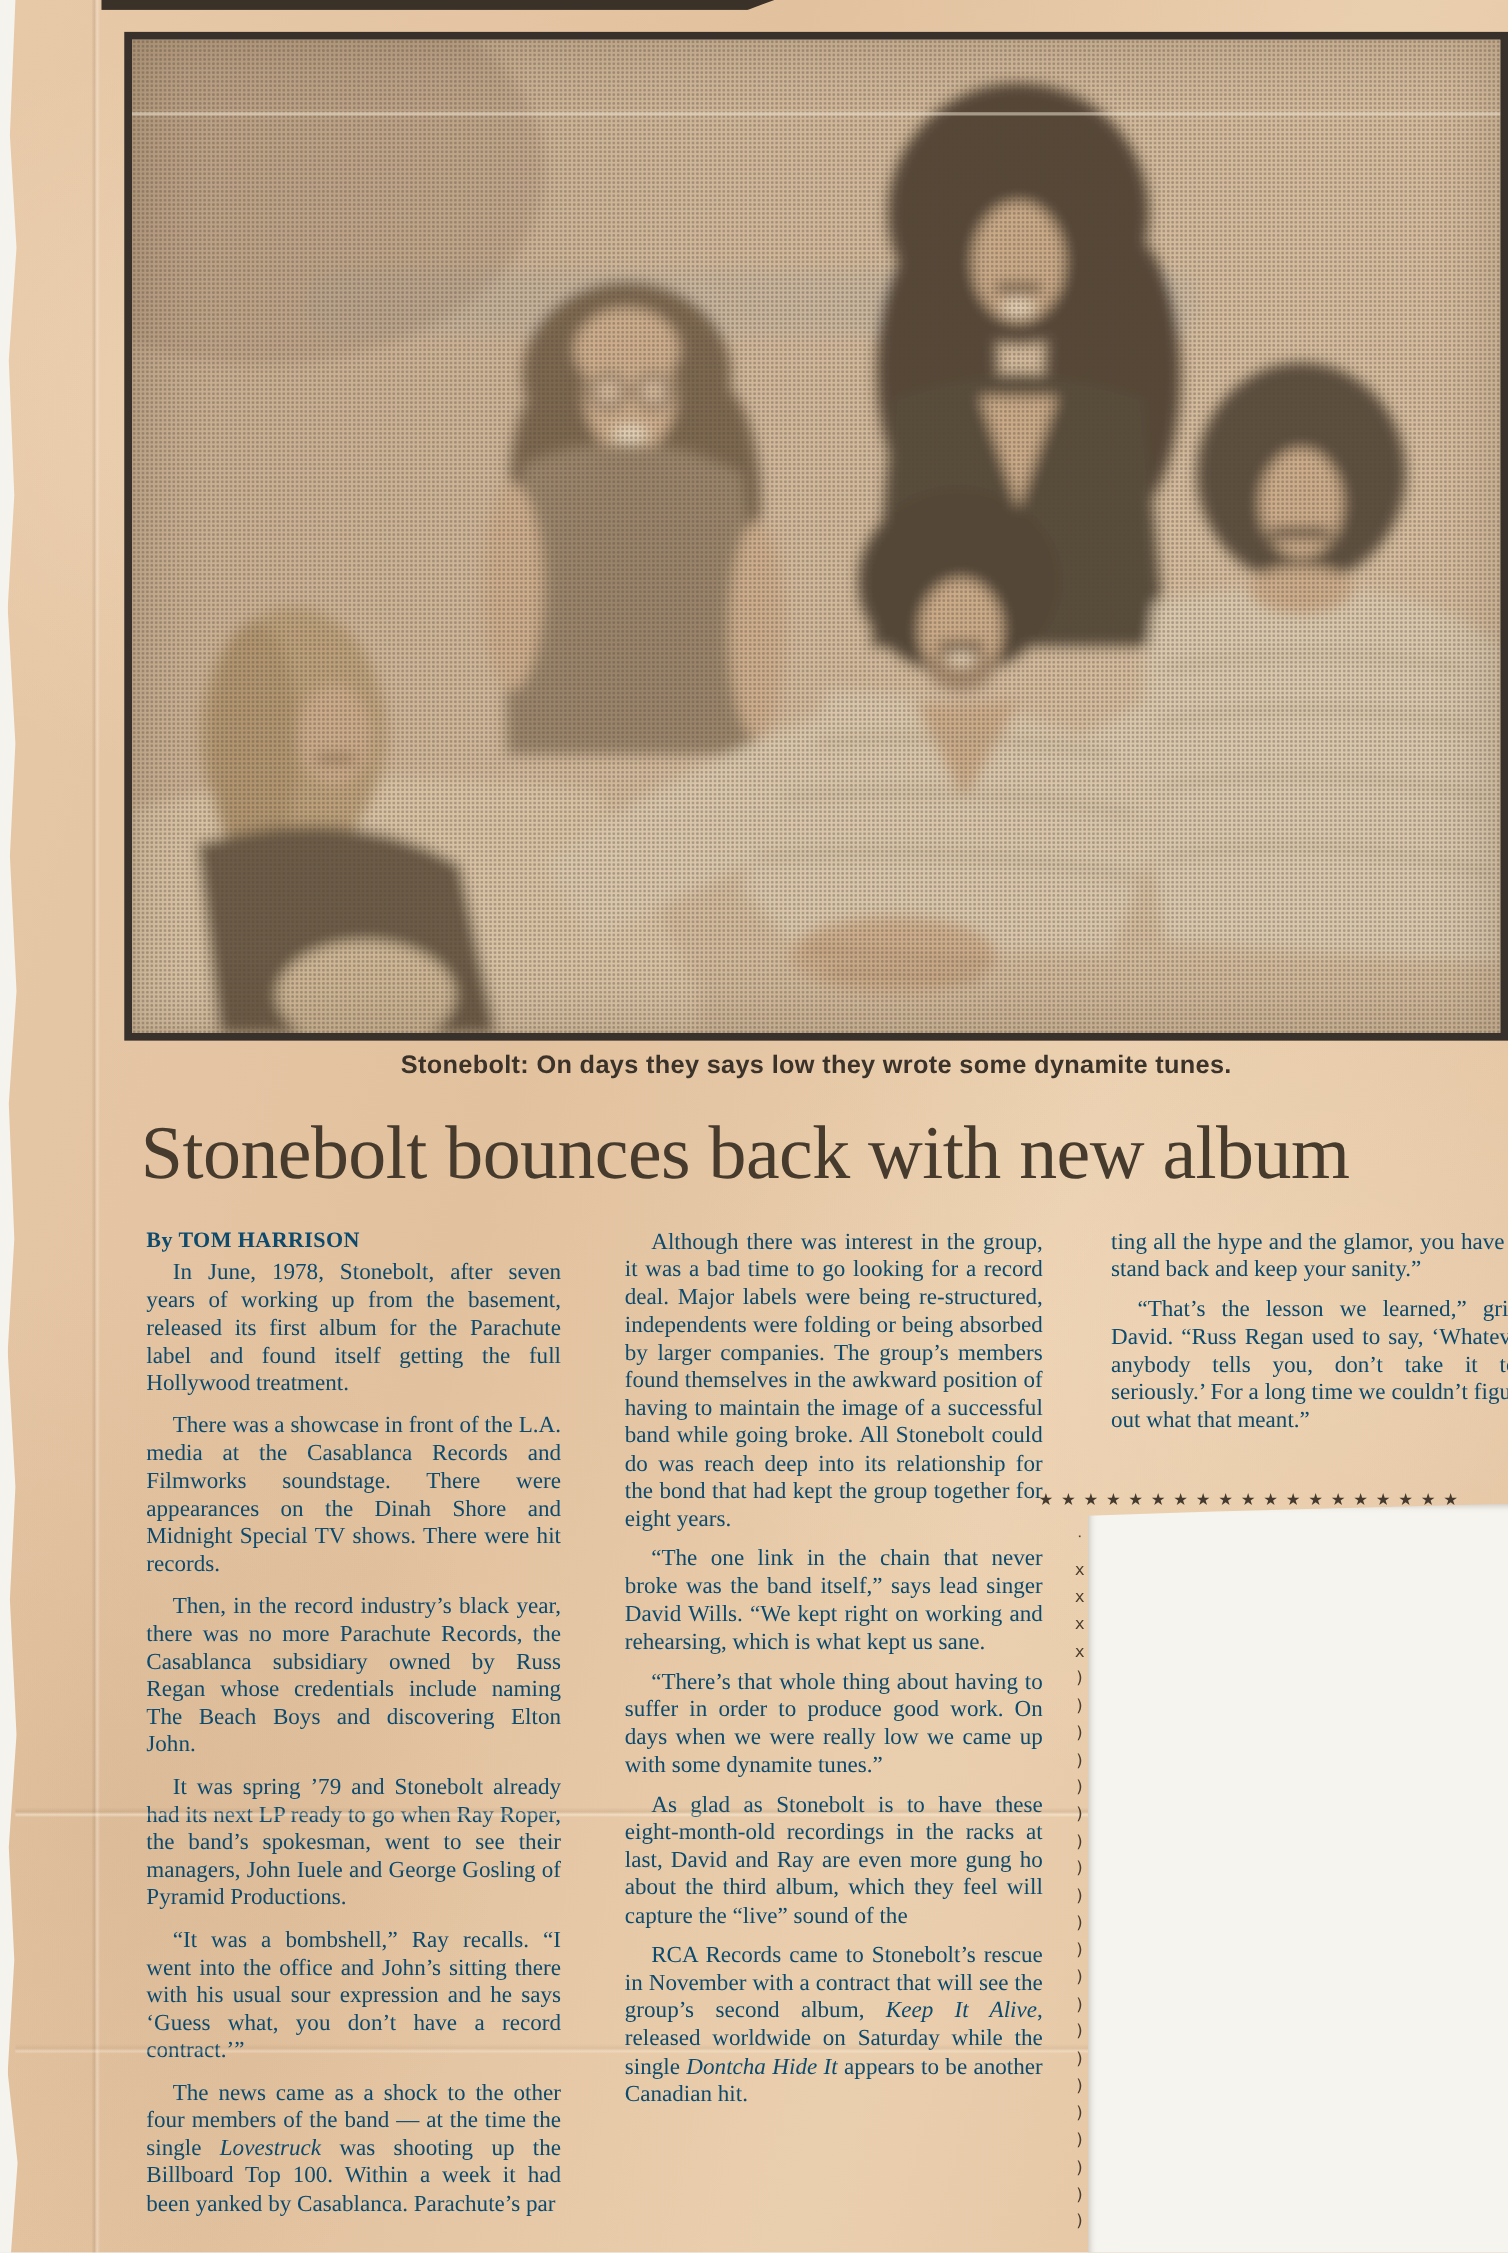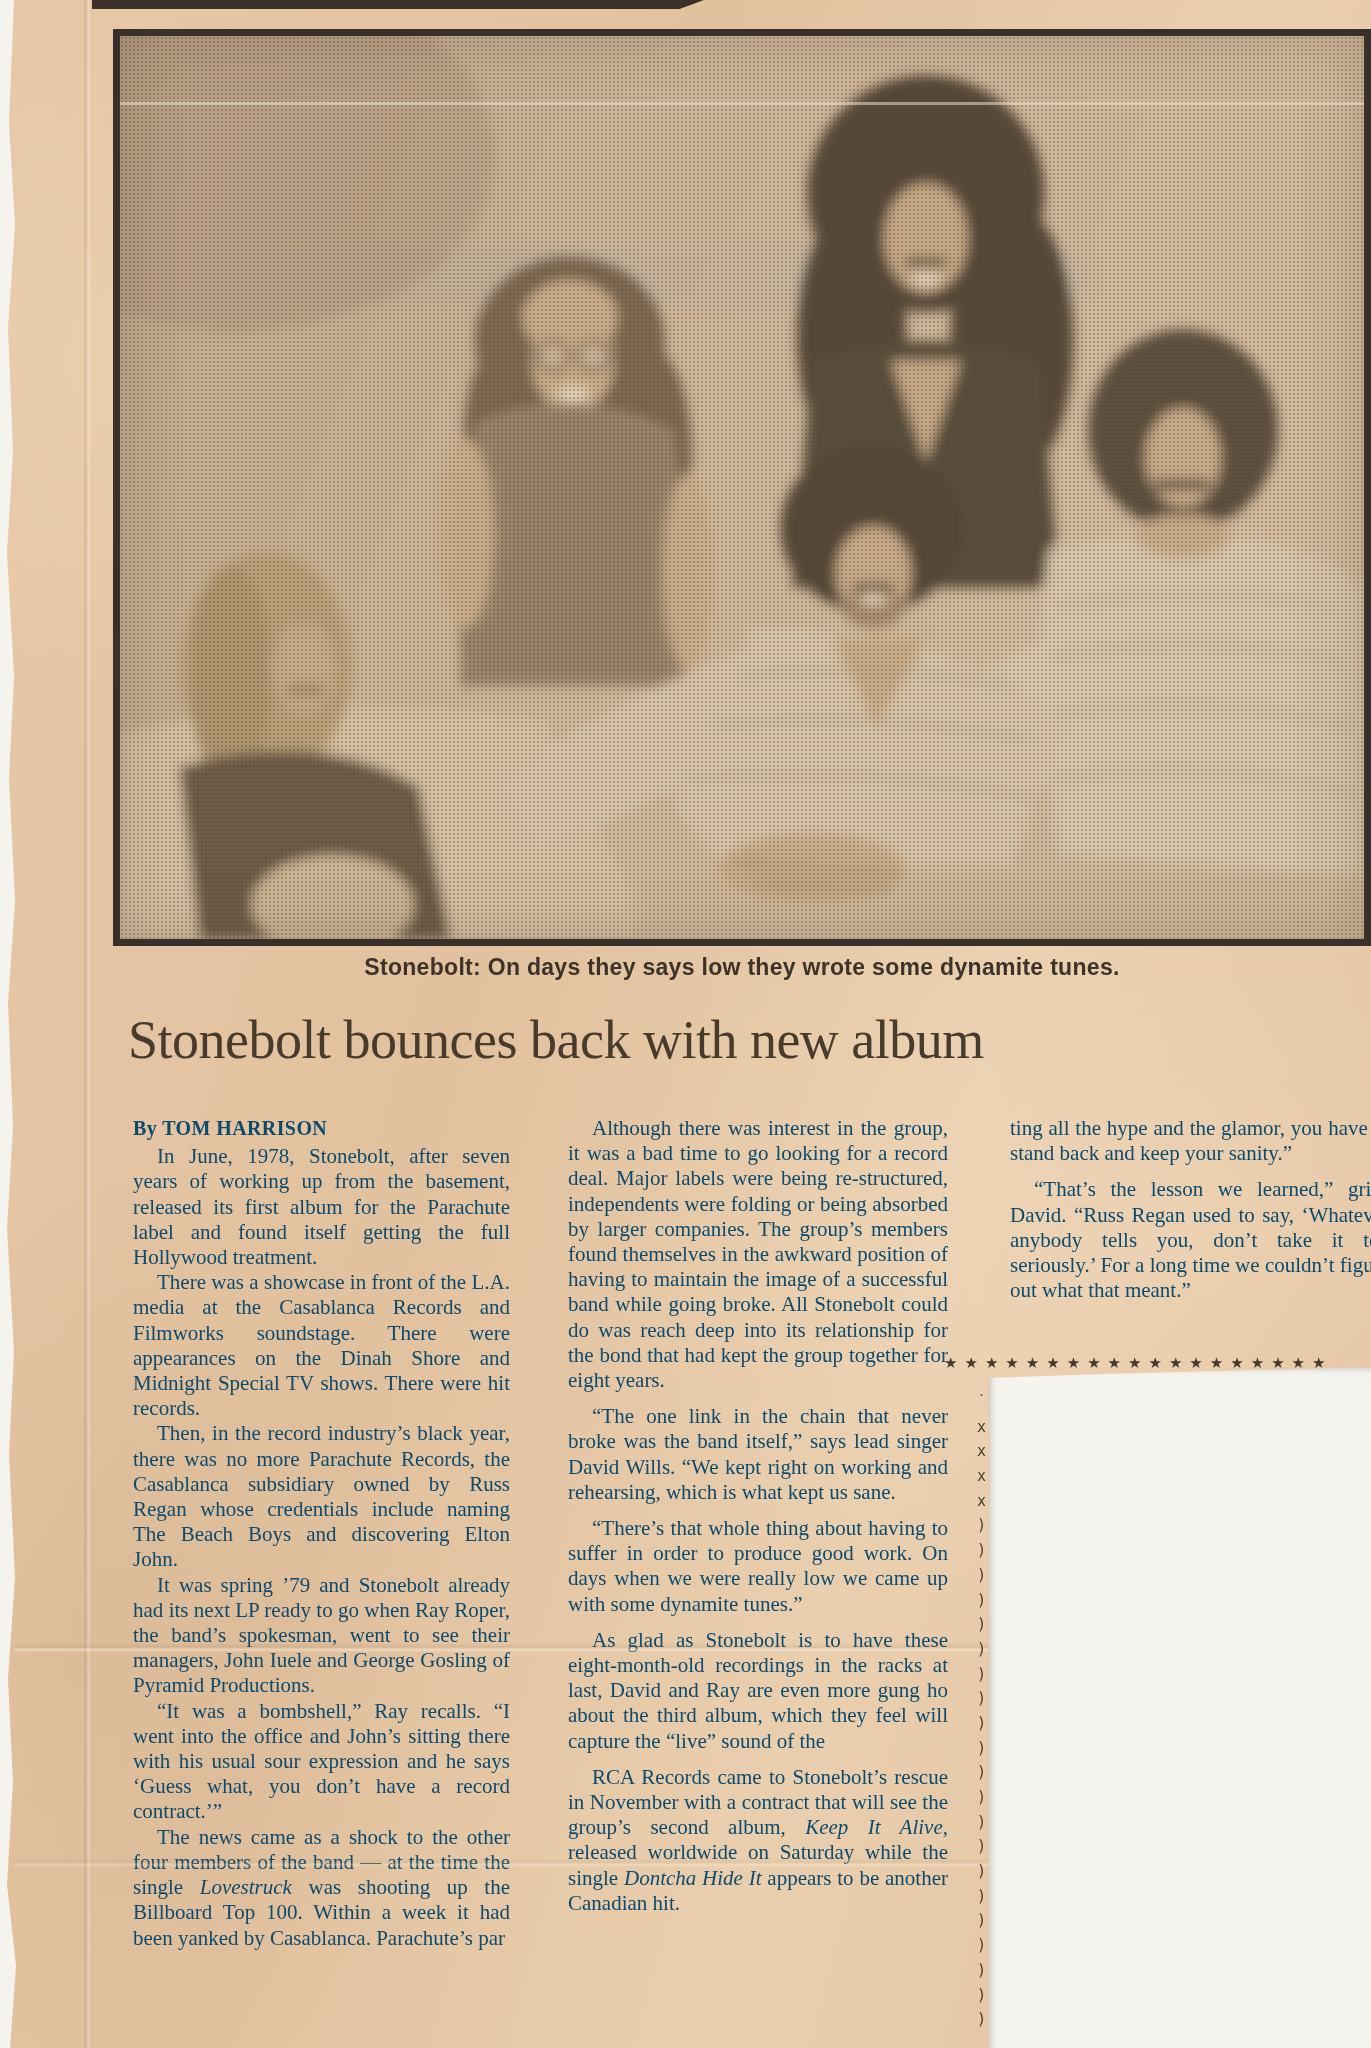--- a/index.html
+++ b/index.html
@@ -29,28 +29,28 @@
   .halftone{position:absolute;inset:0;
     background-image:radial-gradient(rgba(59,47,38,.36) 1px,rgba(59,47,38,0) 1.4px);
     background-size:4px 4px;}
   .wash{position:absolute;inset:0;background:rgba(216,186,151,.16);
     box-shadow:inset 0 0 60px rgba(90,70,50,.25);}
   .scratch{position:absolute;left:0;top:66px;width:100%;height:3px;background:rgba(233,222,204,.55);}
   .caption{position:absolute;left:120px;top:953px;width:1244px;text-align:center;z-index:2;
     font-family:"Liberation Sans",sans-serif;font-weight:700;font-size:23px;line-height:1.3;
     color:#3b332a;letter-spacing:.3px;}
   .headline{position:absolute;left:128px;top:1012px;width:1243px;margin:0;z-index:2;
-    font-family:"Liberation Serif",serif;font-weight:400;font-size:54px;line-height:1.06;
+    font-family:"Liberation Serif",serif;font-weight:400;font-size:69px;line-height:1.06;
     color:#473b2d;letter-spacing:-.5px;white-space:nowrap;}
   .col{position:absolute;top:1116px;height:932px;overflow:hidden;z-index:2;
     font-size:21px;line-height:25.2px;color:#0c4a6e;text-align:justify;}
   .col1{left:133px;width:377px;} .col2{left:568px;width:380px;} .col3{left:1010px;width:380px;}
   .byline{font-weight:700;font-size:20px;letter-spacing:.4px;margin:0 0 3px 0;text-align:left;}
   .para{margin:0;}
-  .col1 .para + .para{margin-top:0;}
+  .col1 .para + .para{margin-top:13px;}
   .col2 .para + .para,.col3 .para + .para{margin-top:11px;}
   .ind{text-indent:24px;}
   .para i{font-style:italic;}
   .star-row{position:absolute;left:944px;top:1354px;width:430px;z-index:4;
     font-family:"DejaVu Sans",sans-serif;font-size:15px;letter-spacing:7px;color:#453a2d;
     white-space:nowrap;overflow:hidden;}
   .edge-glyphs{position:absolute;left:977px;top:1390px;width:20px;z-index:4;
     font-family:"DejaVu Sans Mono",monospace;font-size:15px;color:#4a3d2f;}
   .edge-glyphs span{display:block;height:24.7px;line-height:24.7px;}
   

